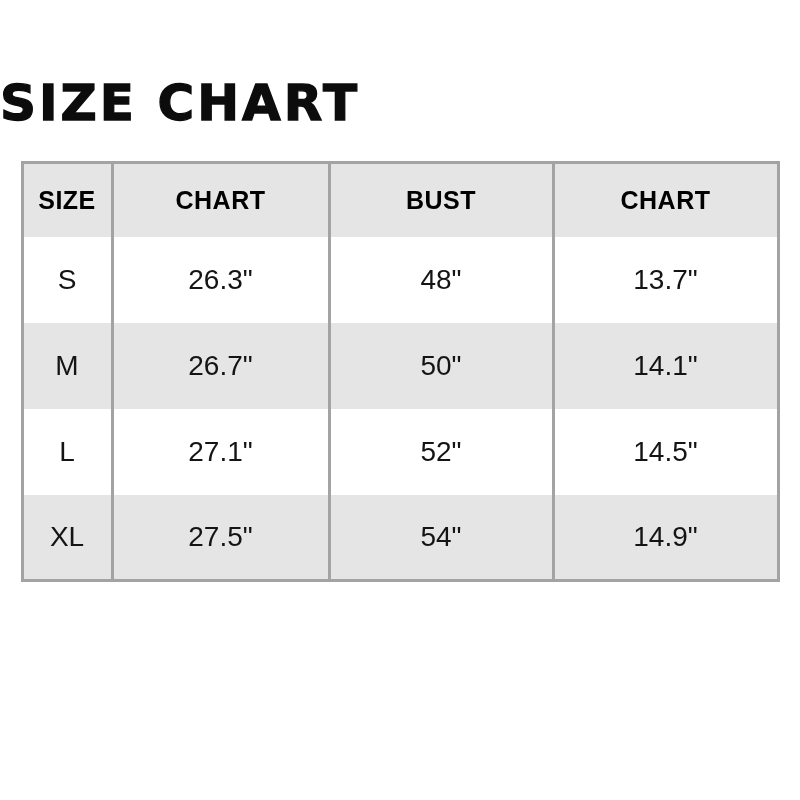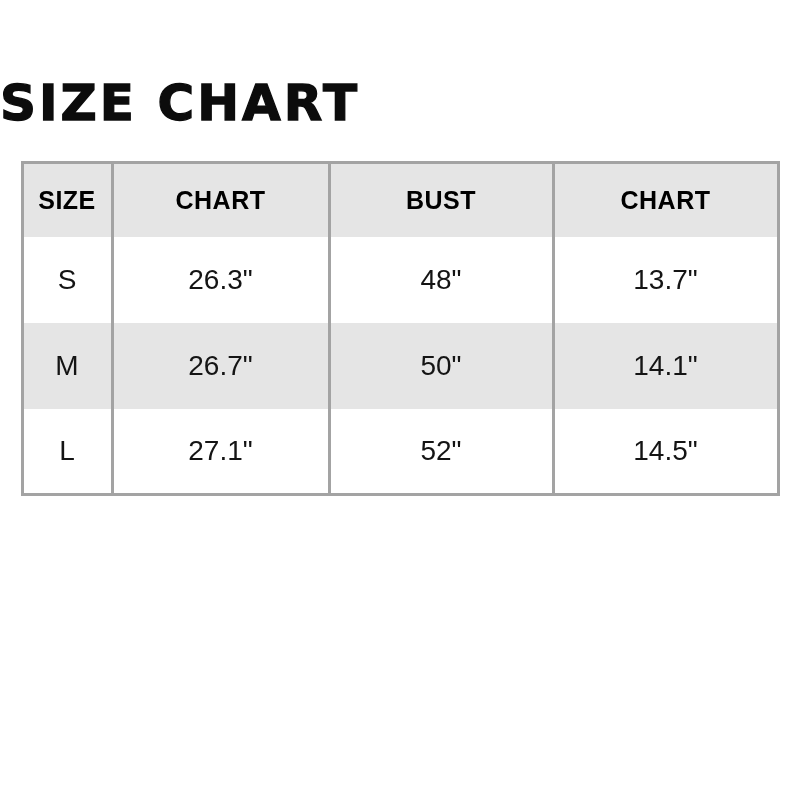--- a/index.html
+++ b/index.html
@@ -90,15 +90,21 @@
         <td>26.7"</td>
         <td>50"</td>
         <td>14.1"</td>
       </tr>
       <tr>
         <td>L</td>
         <td>27.1"</td>
         <td>52"</td>
         <td>14.5"</td>
       </tr>
+      <tr>
+        <td>XL</td>
+        <td>27.5"</td>
+        <td>54"</td>
+        <td>14.9"</td>
+      </tr>
     </tbody>
   </table>
 </main>
 
 </body></html>

